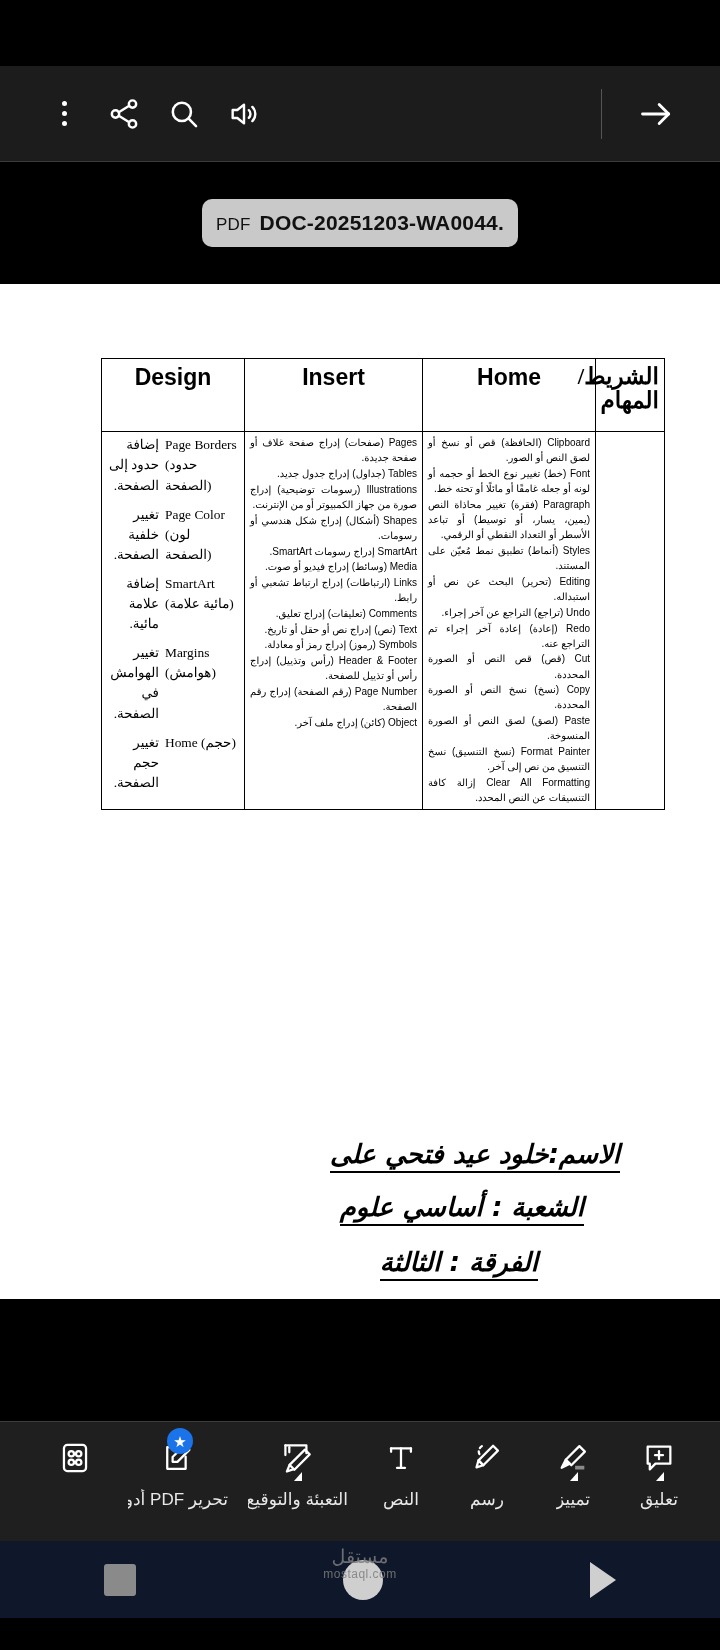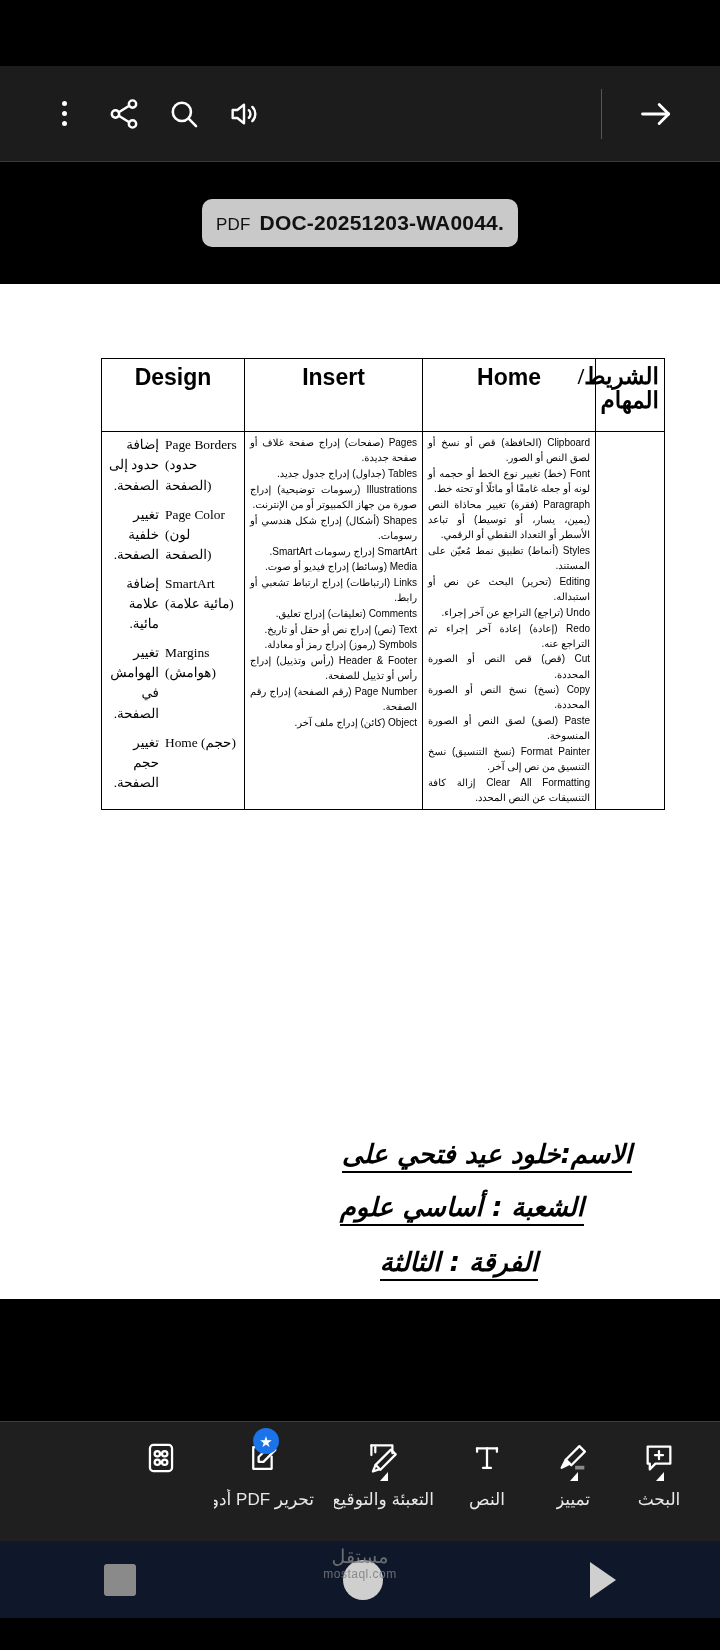--- a/index.html
+++ b/index.html
@@ -162,21 +162,21 @@
     direction: rtl;
     font-family: "DejaVu Sans", sans-serif;
     font-weight: bold;
     font-style: italic;
     font-size: 26px;
     color: #000;
     white-space: nowrap;
     border-bottom: 2.5px solid #000;
     padding-bottom: 2px;
   }
-  .hand-1 { top: 855px; right: 88px; }
+  .hand-1 { top: 855px; right: 100px; }
   .hand-2 { top: 908px; right: 136px; }
   .hand-3 { top: 963px; right: 182px; }
 
   
   .lower-black {
     background: #000;
     height: 122px;
     width: 100%;
   }
 
@@ -425,35 +425,45 @@
 
   <div class="tool">
     <span class="glyph">
       <svg width="34" height="34" viewBox="0 0 24 24" fill="none" stroke="#fff" stroke-width="1.6" stroke-linecap="round" stroke-linejoin="round">
         <path d="M4 4h16v12H9.5L5.5 20v-4H4z"></path>
         <line x1="12" y1="7.2" x2="12" y2="12.8"></line>
           <line x1="9.2" y1="10" x2="14.8" y2="10"></line>
       </svg>
       <i class="corner"></i>
     </span>
-    <span class="tlabel">البحث</span>
+    <span class="tlabel">تعليق</span>
   </div>
 
   <div class="tool">
     <span class="glyph">
       <svg width="34" height="34" viewBox="0 0 24 24" fill="none" stroke="#fff" stroke-width="1.6" stroke-linecap="round" stroke-linejoin="round">
         <path d="M16.5 3.6l3.9 3.9-9.6 9.6-3.9-3.9z"></path>
         <path d="M6.9 13.2L4 18.9l5.7-2.9z" fill="#fff"></path>
         <rect x="13.5" y="17.5" width="6.5" height="2.6" fill="#8a8a8a" stroke="none"></rect>
       </svg>
       <i class="corner"></i>
     </span>
     <span class="tlabel">تمييز</span>
   </div>
 
+  <div class="tool">
+    <span class="glyph">
+      <svg width="34" height="34" viewBox="0 0 24 24" fill="none" stroke="#fff" stroke-width="1.6" stroke-linecap="round" stroke-linejoin="round">
+        <path d="M16.3 3.4l3.4 3.4L9.4 17.1 6 13.7z"></path>
+        <path d="M6 13.7L4.6 18.6l4.8-1.5z"></path>
+        <path d="M8.4 3.6c-2.6 1.8-2.9 4.6-1 6.6" stroke-dasharray="2 2.4"></path>
+      </svg>
+    </span>
+    <span class="tlabel">رسم</span>
+  </div>
 
   <div class="tool">
     <span class="glyph">
       <svg width="34" height="34" viewBox="0 0 24 24" fill="none" stroke="#fff" stroke-width="1.6" stroke-linecap="round">
         <line x1="5" y1="5.2" x2="19" y2="5.2"></line>
         <line x1="12" y1="5.2" x2="12" y2="19"></line>
         <line x1="5" y1="5.2" x2="5" y2="7.6"></line>
           <line x1="19" y1="5.2" x2="19" y2="7.6"></line>
         <line x1="9.2" y1="19" x2="14.8" y2="19"></line>
       </svg>

